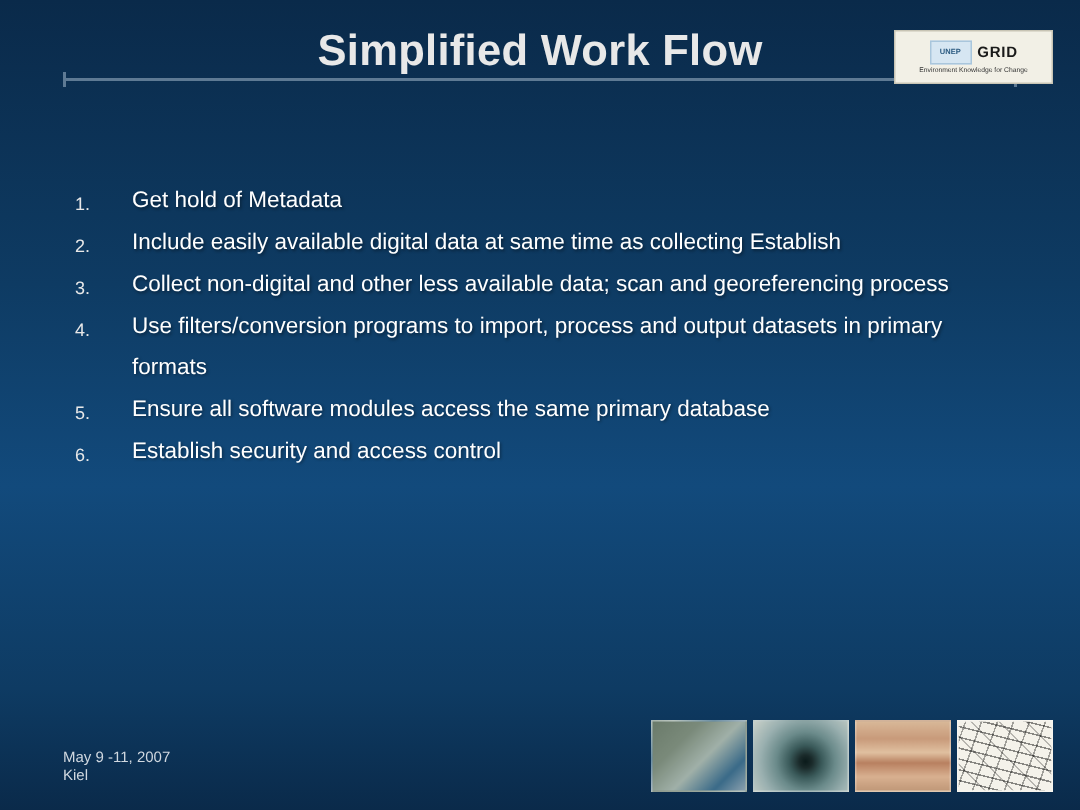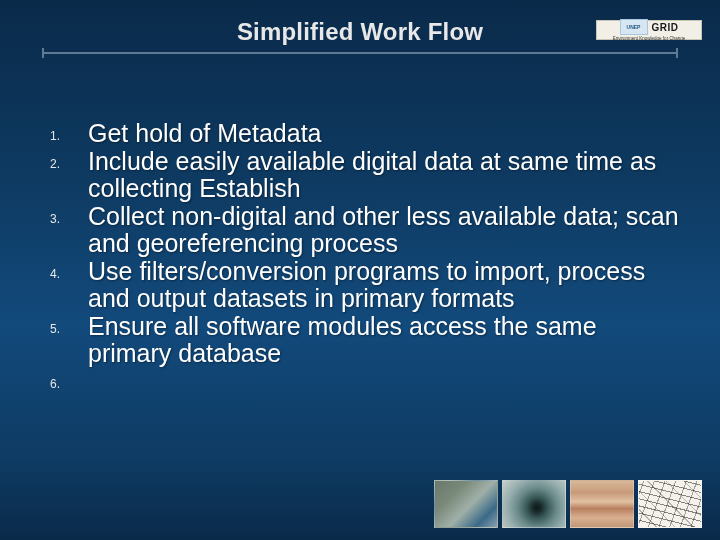--- a/index.html
+++ b/index.html
@@ -15,21 +15,21 @@
   .title-area {
     position: absolute;
     top: 18px;
     left: 0;
     width: 100%;
     text-align: center;
   }
   .title-text {
     font-family: Arial, Helvetica, sans-serif;
     font-weight: bold;
-    font-size: 24px;
+    font-size: 29px;
     color: #e8e8e8;
     letter-spacing: 0.2px;
   }
   .underline {
     position: absolute;
     top: 52px;
     left: 42px;
     width: 636px;
     height: 2px;
     background: #5e7a94;
@@ -48,21 +48,21 @@
     left: 676px;
     width: 2px;
     height: 10px;
     background: #5e7a94;
   }
   .logo-box {
     position: absolute;
     top: 20px;
     right: 18px;
     width: 106px;
-    height: 20px;
+    height: 36px;
     background: #f2f0e6;
     border: 1px solid #c8c4b4;
     display: flex;
     flex-direction: column;
     align-items: center;
     justify-content: center;
     font-family: Arial, sans-serif;
   }
   .logo-top {
     display: flex;
@@ -109,21 +109,21 @@
   .num {
     width: 46px;
     flex-shrink: 0;
     font-size: 12px;
     color: #e8e8e8;
     padding-top: 9px;
     text-align: left;
     padding-left: 8px;
   }
   .txt {
-    font-size: 25px;
+    font-size: 15px;
     line-height: 27px;
     color: #ffffff;
     text-shadow: 1px 1px 2px rgba(0,0,0,0.4);
   }
   .footer-date {
     position: absolute;
     left: 42px;
     bottom: 16px;
     font-size: 10px;
     color: #d0d8e0;
@@ -196,24 +196,29 @@
       <li class="list-row">
         <span class="num">4.</span>
         <span class="txt">Use filters/conversion programs to import, process and output datasets in primary formats</span>
       </li>
       <li class="list-row">
         <span class="num">5.</span>
         <span class="txt">Ensure all software modules access the same primary database</span>
       </li>
       <li class="list-row">
         <span class="num">6.</span>
+        <span class="txt">Establish security and access control</span>
       </li>
     </ol>
   </div>
 
+  <div class="footer-date">
+    <div>May 9 -11, 2007</div>
+    <div>Kiel</div>
+  </div>
 
   <div class="thumb-row">
     <div class="thumb thumb1"></div>
     <div class="thumb thumb2"></div>
     <div class="thumb thumb3"></div>
     <div class="thumb thumb4"></div>
   </div>
 
 </div>
 

